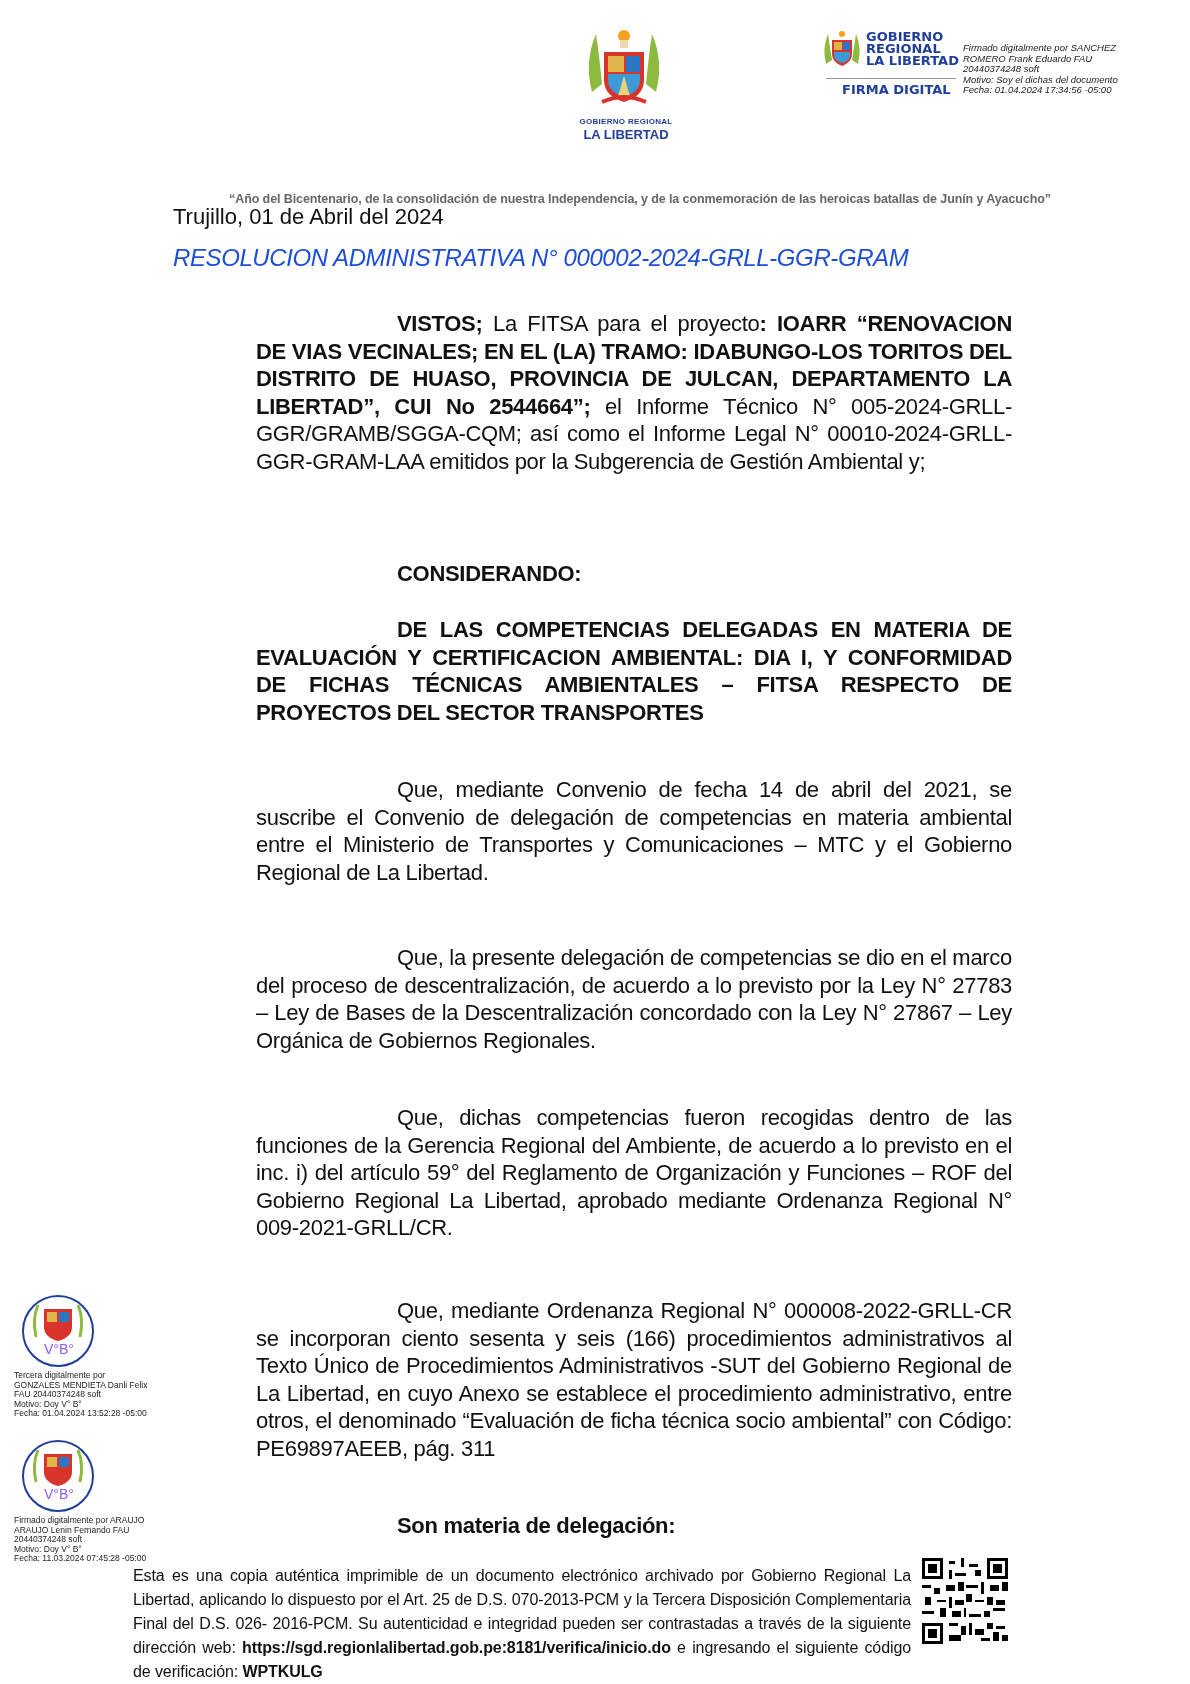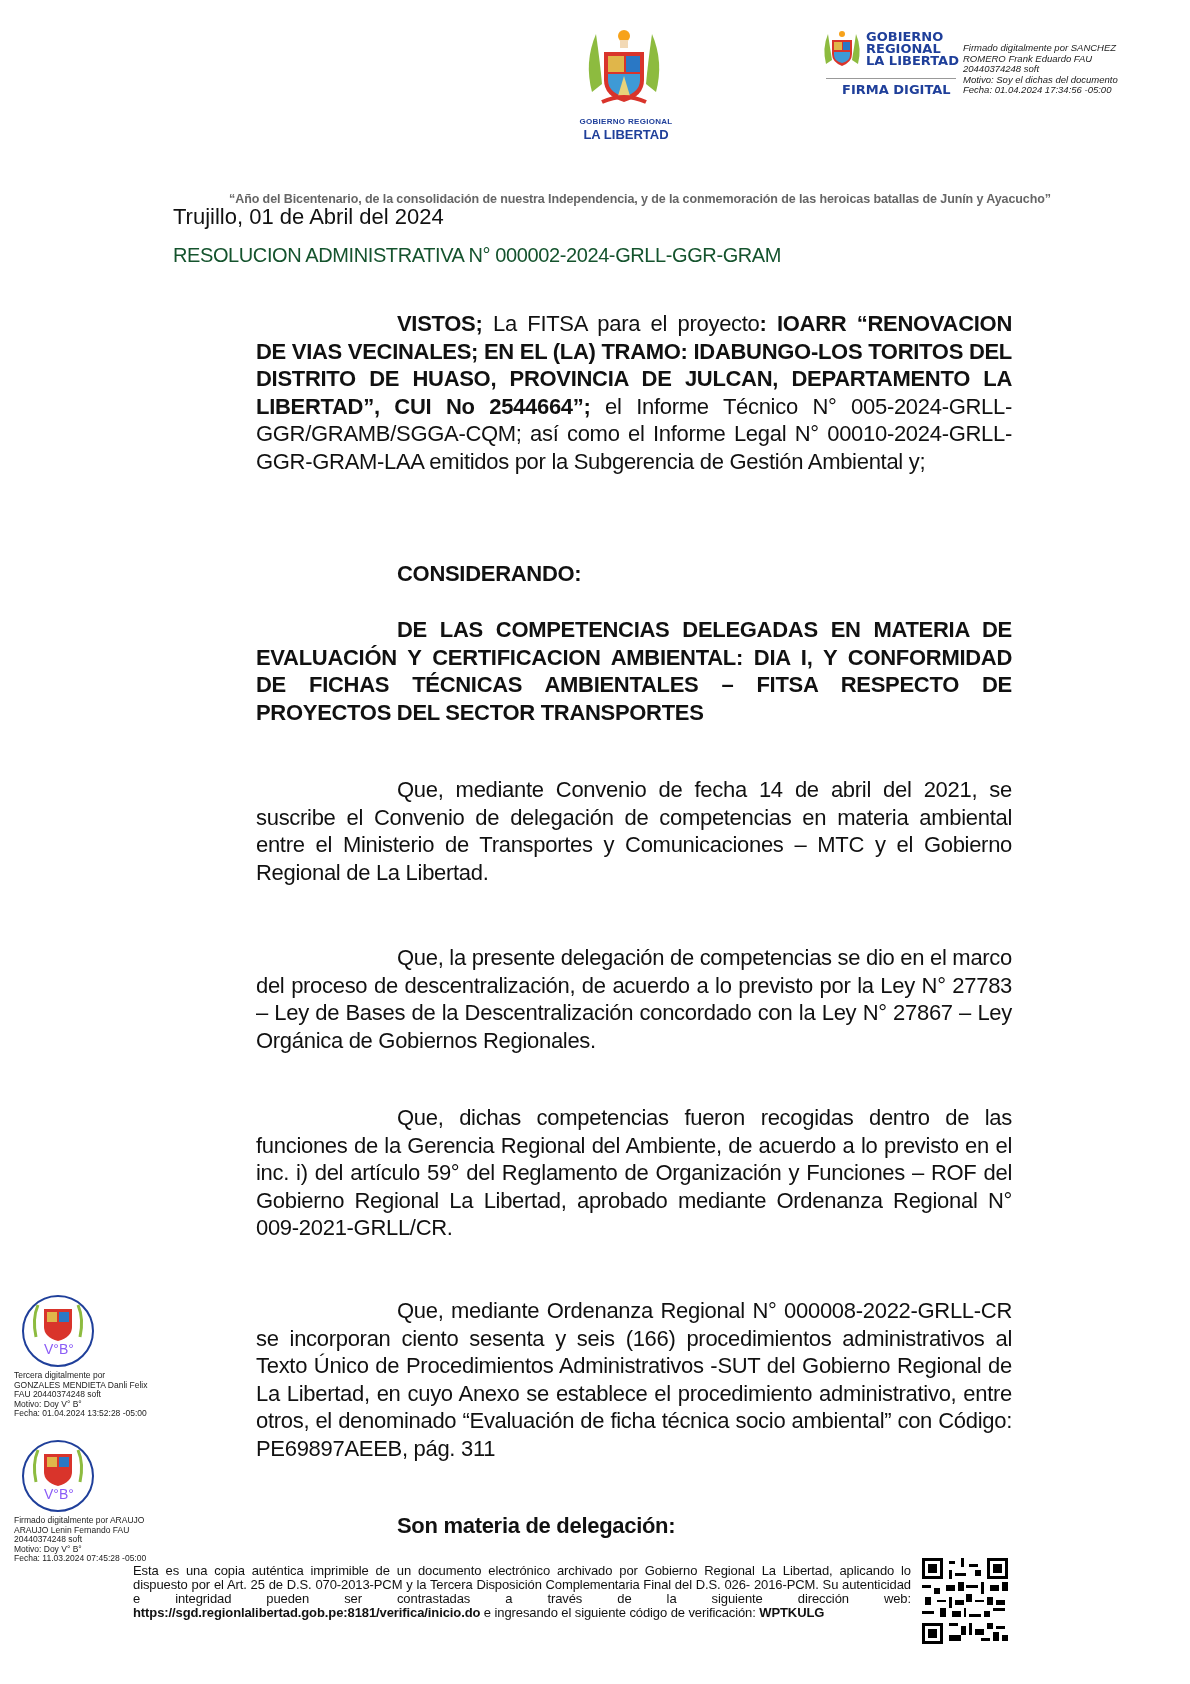--- a/index.html
+++ b/index.html
@@ -15,33 +15,33 @@
   
   .fd-logo { left:820px; top:28px; width:44px; height:44px; }
   .fd-brand { left:866px; top:31px; color:#1f3f9a; font-weight:bold; line-height:12px; font-size:13px; font-family:"DejaVu Sans", sans-serif; }
   .fd-line { left:826px; top:78px; width:130px; height:1px; background:#999; }
   .fd-label { left:842px; top:82px; color:#1f3f9a; font-weight:bold; font-size:13px; font-family:"DejaVu Sans", sans-serif; }
   .fd-info { left:963px; top:43px; font-size:9.5px; line-height:10.5px; color:#222;font-style:italic; }
 
   .motto { left:190px; top:148px; width:900px; text-align:center; color:#666; font-weight:bold; font-size:12.5px; line-height:24px; font-family:"Liberation Sans", sans-serif; letter-spacing:-0.1px;margin-top:39px; }
 
   .date { left:173px; top:204px; font-size:22px; color:#111; }
-  .title { left:173px; top:244px; font-size:20px; color:#14532d; letter-spacing:-0.4px; }
+  .title { left:173px; top:244px; font-size:24px; color:#1d4ed8; letter-spacing:-0.4px;font-style:italic; }
 
   .body { left:256px; width:756px; font-size:22px; line-height:27.5px; text-align:justify; color:#111; letter-spacing:-0.3px; }
   .body b { font-weight:bold; }
   .indent { display:inline-block; width:141px; }
   .heading { font-weight:bold; }
 
   
   .vb-seal { width:68px; height:68px; border:2px solid #1f3f9a; border-radius:50%; position:absolute; }
   .vb-text { position:absolute; color:#8b5cf6; font-weight:normal; font-size:14px;text-align:center; }
   .vb-info { position:absolute; font-size:8.5px; line-height:9.5px; color:#222; white-space:nowrap; }
 
-  .footer-text { left:133px; top:1564px; width:778px; font-size:13px; line-height:14px; text-align:justify; color:#111; letter-spacing:-0.1px; }
+  .footer-text { left:133px; top:1564px; width:778px; font-size:16px; line-height:24px; text-align:justify; color:#111; letter-spacing:-0.1px; }
   .qr { left:922px; top:1558px; width:86px; height:86px; }
 </style>
 </head>
 <body>
 
 <svg class="abs crest-main" viewBox="0 0 92 88">
   <path d="M14 70 Q6 40 18 12 Q22 40 24 62 Z" fill="#8dbb3f"></path>
   <path d="M78 70 Q86 40 74 12 Q70 40 68 62 Z" fill="#8dbb3f"></path>
   <circle cx="46" cy="14" r="6" fill="#f7a21a"></circle>
   <rect x="42" y="18" width="8" height="8" fill="#f2d9b5"></rect>

